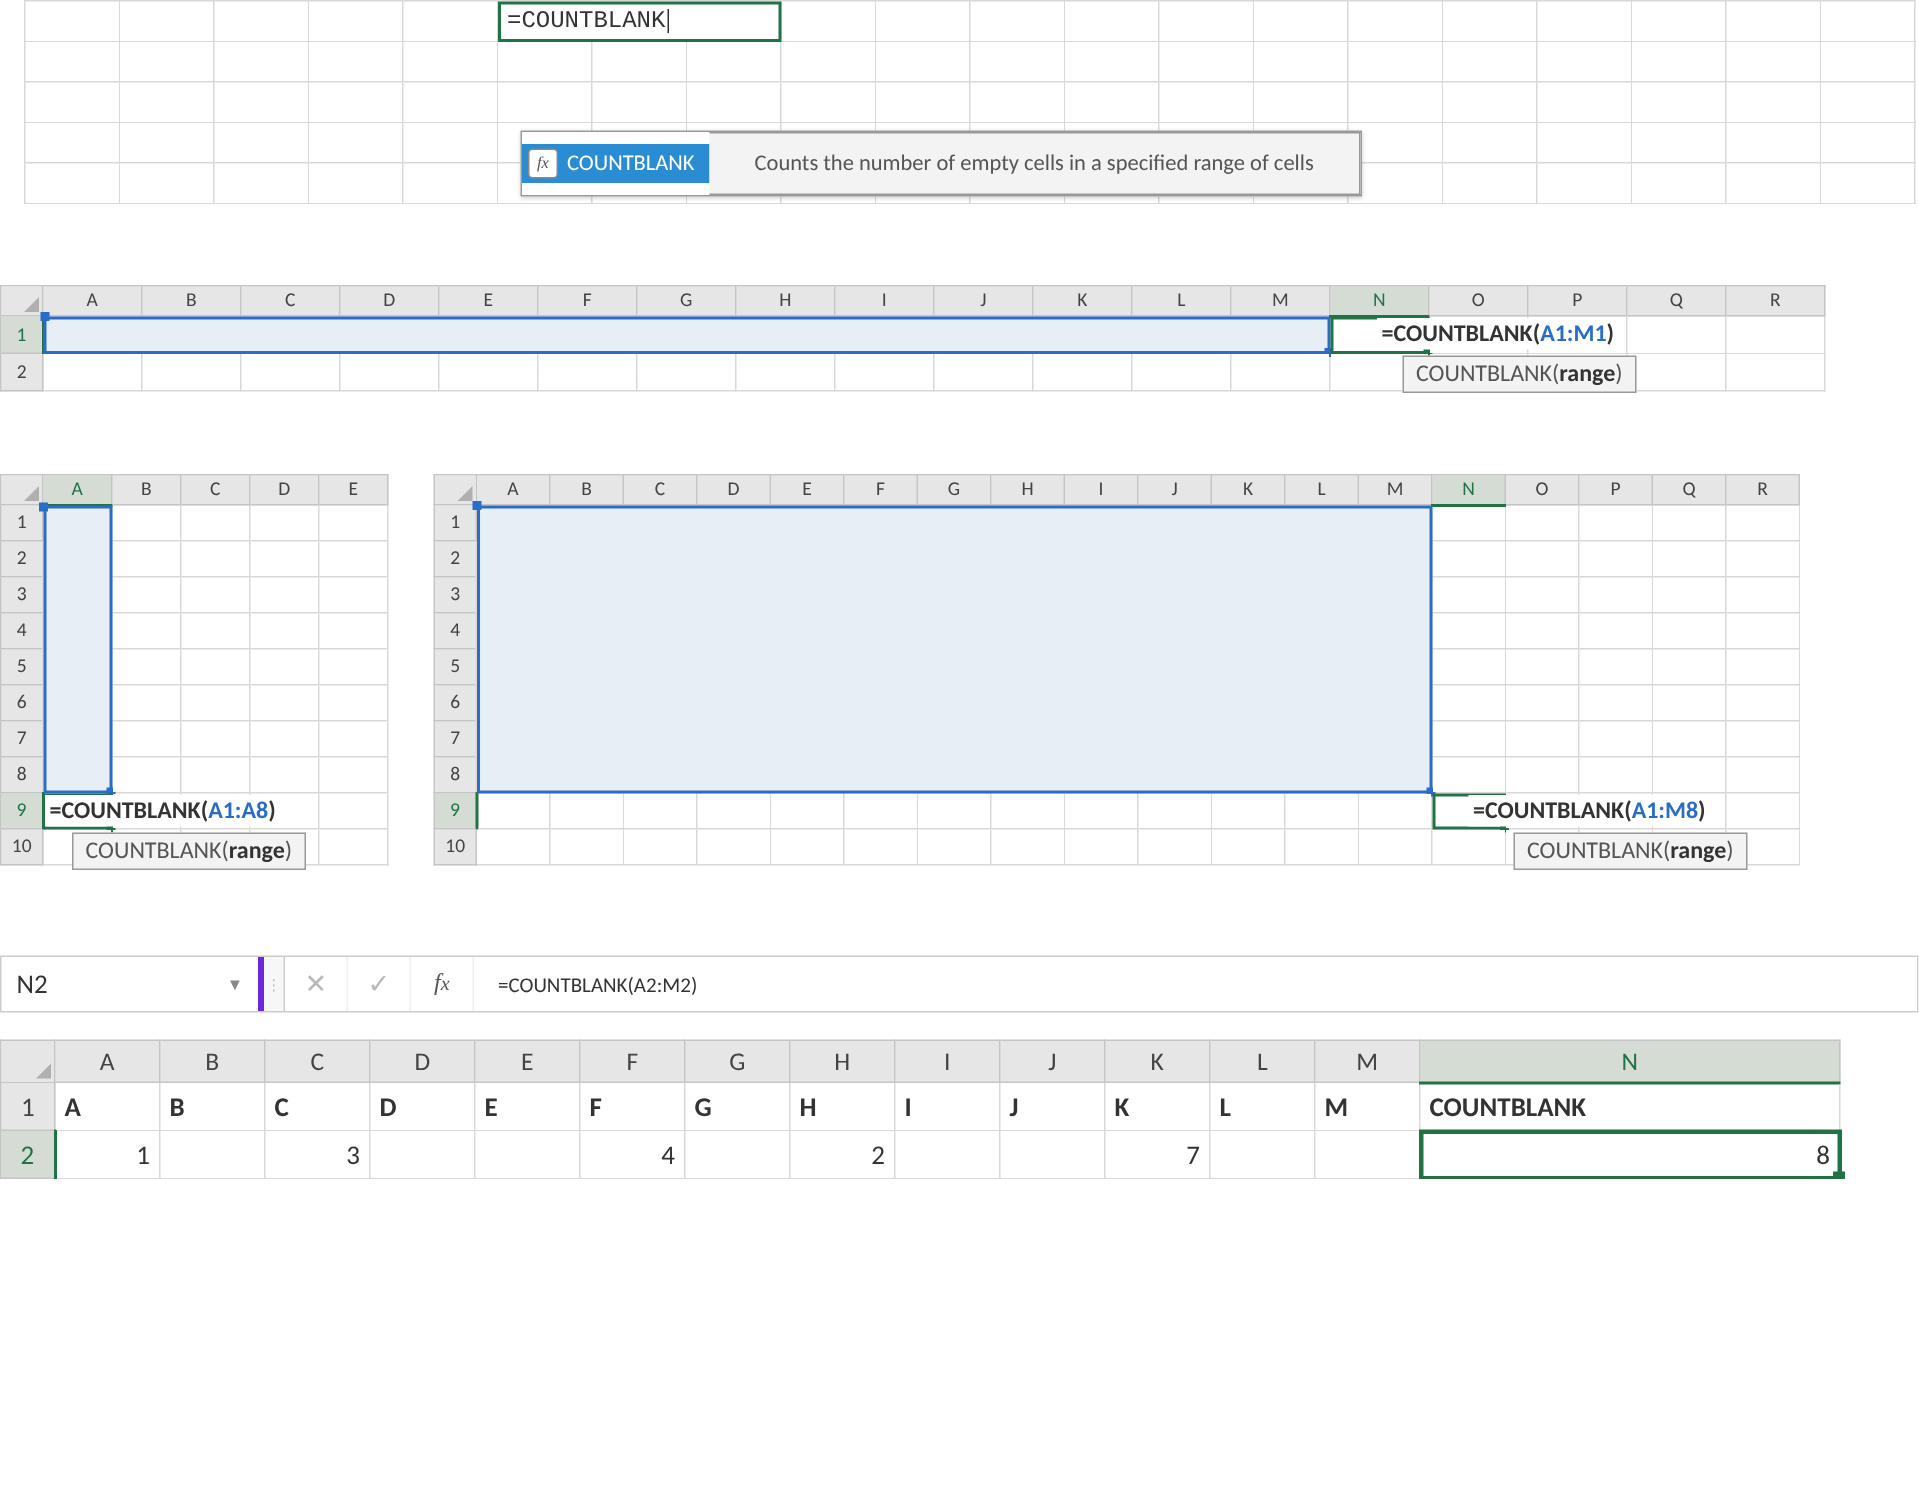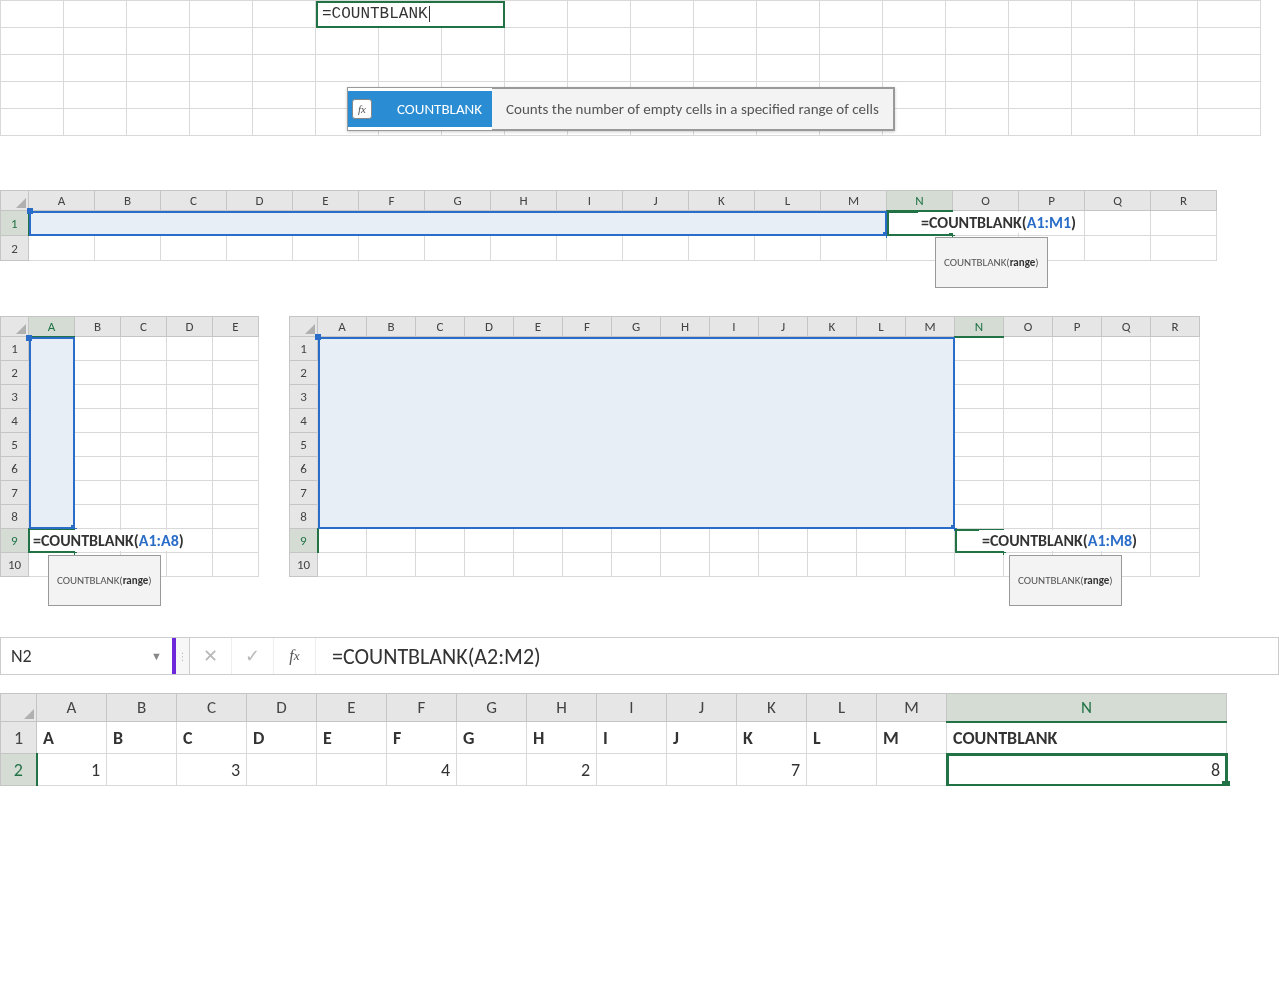--- a/index.html
+++ b/index.html
@@ -13,54 +13,54 @@
   .row-header.sel { background: #d4dcd4; border-right: 2px solid #217346; color: #217346; }
   .corner { background:#e6e6e6; border:1px solid #c5c5c5; width:28px; height:20px; position:relative; }
   .corner::after{content:"";position:absolute;right:2px;bottom:2px;border-style:solid;border-width:0 0 10px 10px;border-color:transparent transparent #b0b0b0 transparent;}
   .cell { border: 1px solid #d9d9d9; height: 22px; min-width: 46px; font-size: 14px; padding: 0 4px; position: relative; background:#fff;}
   .cell.seltint { background: #e8eef6; }
   .active-cell { outline: 2px solid #217346; outline-offset:-2px; }
   .active-cell::after{content:"";position:absolute;width:6px;height:6px;background:#217346;right:-3px;bottom:-3px;}
 
   
   #panel1 { height: 145px; position: relative; }
-  #p1grid { position:absolute; left:0; top:0; }
+  #p1grid { position:absolute; left:16px; top:0; }
   #p1grid td{ height:27px; min-width:63px;}
   .editcell { outline:2px solid #217346; outline-offset:-2px; font-family:"Courier New",monospace; font-size:16px; color:#333; padding:0 6px;}
   .cursor::after{content:"";display:inline-block;width:1px;height:16px;background:#333;vertical-align:middle;margin-left:1px;}
   .autocomplete { position:absolute; background:#fff; border:1px solid #999; font-size:15px; display:flex; align-items:center; box-shadow:0 1px 3px rgba(0,0,0,.2);}
-  .ac-row{ display:flex;align-items:center;background:#2a8dd4;color:#fff;padding:2px 10px 2px 4px;height:36px;gap:19px;}
+  .ac-row{ display:flex;align-items:center;background:#2a8dd4;color:#fff;padding:2px 10px 2px 4px;height:26px;}
   .fxicon{ width:20px;height:20px;border:1px solid #888;border-radius:3px;background:#fff;color:#555;font-style:italic;font-size:11px;display:flex;align-items:center;justify-content:center;margin-right:6px;font-family:serif;}
-  .ac-desc{ border:1px solid #999;border-left:none;padding:3px 14px;color:#555;height:42px;display:flex;align-items:center;background:#f3f3f3;}
+  .ac-desc{ border:1px solid #999;border-left:none;padding:3px 30px;color:#555;height:42px;display:flex;align-items:center;background:#f3f3f3;}
 
   
   #panel2{ margin-top:45px; position:relative; }
   #p2grid td.cell{min-width:66px;height:25px;}
   .formula-overlay{ position:absolute; font-family:Calibri; font-size:16px; background:#fff; white-space:nowrap; padding:1px 3px;font-weight:bold;}
   .formula-overlay .fn{color:#333;}
   .formula-overlay .ref{color:#2a6dc9;}
-  .tooltip-hint{position:absolute;border:1px solid #999;background:#f3f3f3;font-size:11px;padding:18px 8px;color:#555;white-space:nowrap;}
+  .tooltip-hint{position:absolute;border:1px solid #999;background:#f3f3f3;font-size:16px;padding:2px 8px;color:#555;white-space:nowrap;}
   .tooltip-hint b{color:#333;}
 
   
   #row34{ display:flex; gap:30px; margin-top:55px; }
   #panel3 td.cell,#panel4 td.cell{height:24px;}
   #panel3 td.cell{min-width:46px;}
   #panel4 td.cell{min-width:49px;}
   .pos-rel{position:relative;}
 
   
   #panel5{ margin-top:60px;}
   .fbar{ display:flex;align-items:center;border:1px solid #ccc;height:38px;background:#fff;margin-bottom:18px;}
   .namebox{ width:175px;border-right:4px solid #6d28d9;height:100%;display:flex;align-items:center;padding:0 10px;font-size:18px;color:#333;}
   .namebox .dd{margin-left:auto;color:#888;font-size:11px;}
   .fbar-sep{width:14px;height:100%;border-right:1px solid #ccc;background:#f7f7f7;display:flex;align-items:center;justify-content:center;color:#bbb;font-size:10px;}
   .fbar-btn{width:42px;height:100%;display:flex;align-items:center;justify-content:center;color:#b8b8b8;font-size:18px;border-right:1px solid #eee;}
   .fbar-btn.fx{color:#555;font-style:italic;font-family:serif;font-size:16px;}
-  .fbar-input{flex:1;padding:0 16px;font-size:22px;color:#333;}
+  .fbar-input{flex:1;padding:0 16px;font-size:14px;color:#333;}
   #p5grid .col-header{height:28px;font-size:17px;min-width:70px;}
   #p5grid .row-header{width:36px;font-size:18px;height:32px;}
   #p5grid td.cell{height:32px;min-width:70px;font-size:18px;font-weight:bold;padding:0 6px;}
   #p5grid td.cell.num{text-align:right;font-weight:normal;}
   #p5grid .wide{min-width:280px!important;}
   .green-sel{outline:3px solid #217346;outline-offset:-2px;position:relative;}
   .green-sel::after{content:"";position:absolute;width:8px;height:8px;background:#217346;right:-4px;bottom:-4px;}
 </style>
 </head>
 <body>

